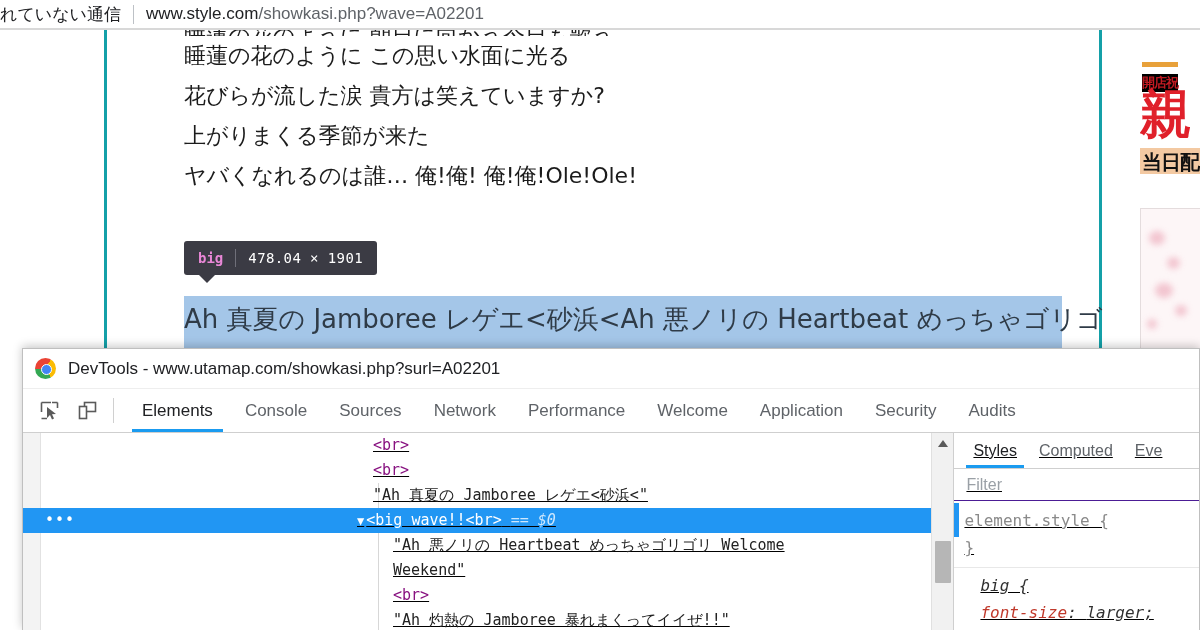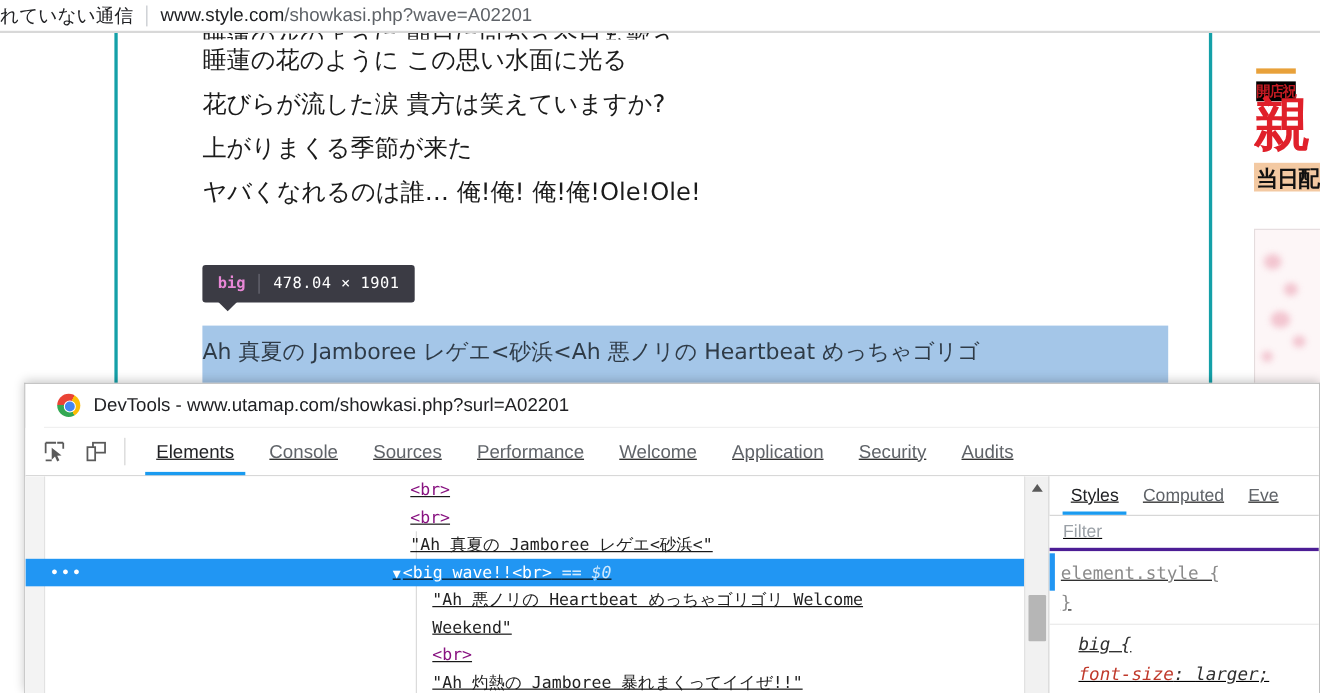--- a/index.html
+++ b/index.html
@@ -72,21 +72,21 @@
 
   
   .highlight-block {
     position: absolute;
     left: 184px; top: 266px;
     width: 878px;
     background: #a4c6e8;
     padding: 2px 0 4px 0;
   }
   .highlight-block .hl-line {
-    font-size: 20px; line-height: 42px;
+    font-size: 26px; line-height: 42px;
     color: #2f3b47;
     white-space: nowrap;
     font-family: "DejaVu Sans", "Liberation Sans", sans-serif;
   }
 
   
   .inspect-tooltip {
     position: absolute;
     left: 184px; top: 211px;
     background: #3b3b44;
@@ -163,21 +163,20 @@
     border: 1px solid #bfbfbf;
     border-bottom: none;
     box-shadow: 0 -2px 9px rgba(0,0,0,.22);
     overflow: hidden;
   }
   .dt-titlebar {
     height: 40px; background: #ffffff;
     display: flex; align-items: center;
     padding-left: 12px;
     border-bottom: 1px solid #eeeeee;
-    margin-left: 17px;
   }
   .chrome-logo {
     width: 21px; height: 21px; border-radius: 50%;
     position: relative; margin-right: 12px; flex: none;
     background:
       conic-gradient(from -90deg, #ea4335 0deg 120deg, #fbbc05 120deg 240deg, #34a853 240deg 360deg);
   }
   .chrome-logo::after {
     content: ""; position: absolute; left: 50%; top: 50%;
     width: 9px; height: 9px; margin: -4.5px 0 0 -4.5px;
@@ -198,21 +197,21 @@
     padding-left: 10px;
   }
   .dt-tool-icons { display: flex; align-items: center; gap: 6px; }
   .dt-icon-btn {
     width: 32px; height: 30px;
     display: flex; align-items: center; justify-content: center;
   }
   .dt-toolbar-sep {
     width: 1px; background: #d0d0d0; margin: 9px 12px 9px 10px;
   }
-  .dt-tabs { display: flex; align-items: stretch; text-decoration: underline; }
+  .dt-tabs { display: flex; align-items: stretch; }
   .dt-tab {
     padding: 0 16px;
     display: flex; align-items: center;
     font-size: 17px; color: #5f6368;
     white-space: nowrap;
     position: relative;
     font-family: "Liberation Sans", sans-serif;
   }
   .dt-tab.active { color: #202124; }
   .dt-tab.active::after {
@@ -294,21 +293,21 @@
     padding: 0 11px; display: flex; align-items: center;
     font-size: 16px; color: #5f6368; position: relative; white-space: nowrap;
   }
   .st-tab.active { color: #202124; }
   .st-tab.active::after {
     content: ""; position: absolute; left: 4px; right: 4px; bottom: 0;
     height: 3px; background: #1a9bf0;
   }
   .st-filter {
     height: 32px;
-    border-bottom: 3px solid #4c1d95;
+    border-bottom: 1px solid #4c1d95;
     display: flex; align-items: center;
     padding-left: 12px;
     background: #ffffff;
   }
   .st-filter-text {
     font-size: 16px; color: #9aa0a6;
     font-family: "Liberation Sans", sans-serif;
   }
   .st-rules {
     font-family: "DejaVu Sans Mono", "Liberation Mono", monospace;
@@ -407,20 +406,23 @@
       <div class="dt-toolbar-sep"></div>
       <div class="dt-tabs">
         <div class="dt-tab active">
             <span>Elements</span>
           </div>
         <div class="dt-tab">
             <span>Console</span>
           </div>
         <div class="dt-tab">
             <span>Sources</span>
+          </div>
+        <div class="dt-tab">
+            <span>Network</span>
           </div>
         <div class="dt-tab">
             <span>Performance</span>
           </div>
         <div class="dt-tab">
             <span>Welcome</span>
           </div>
         <div class="dt-tab">
             <span>Application</span>
           </div>

